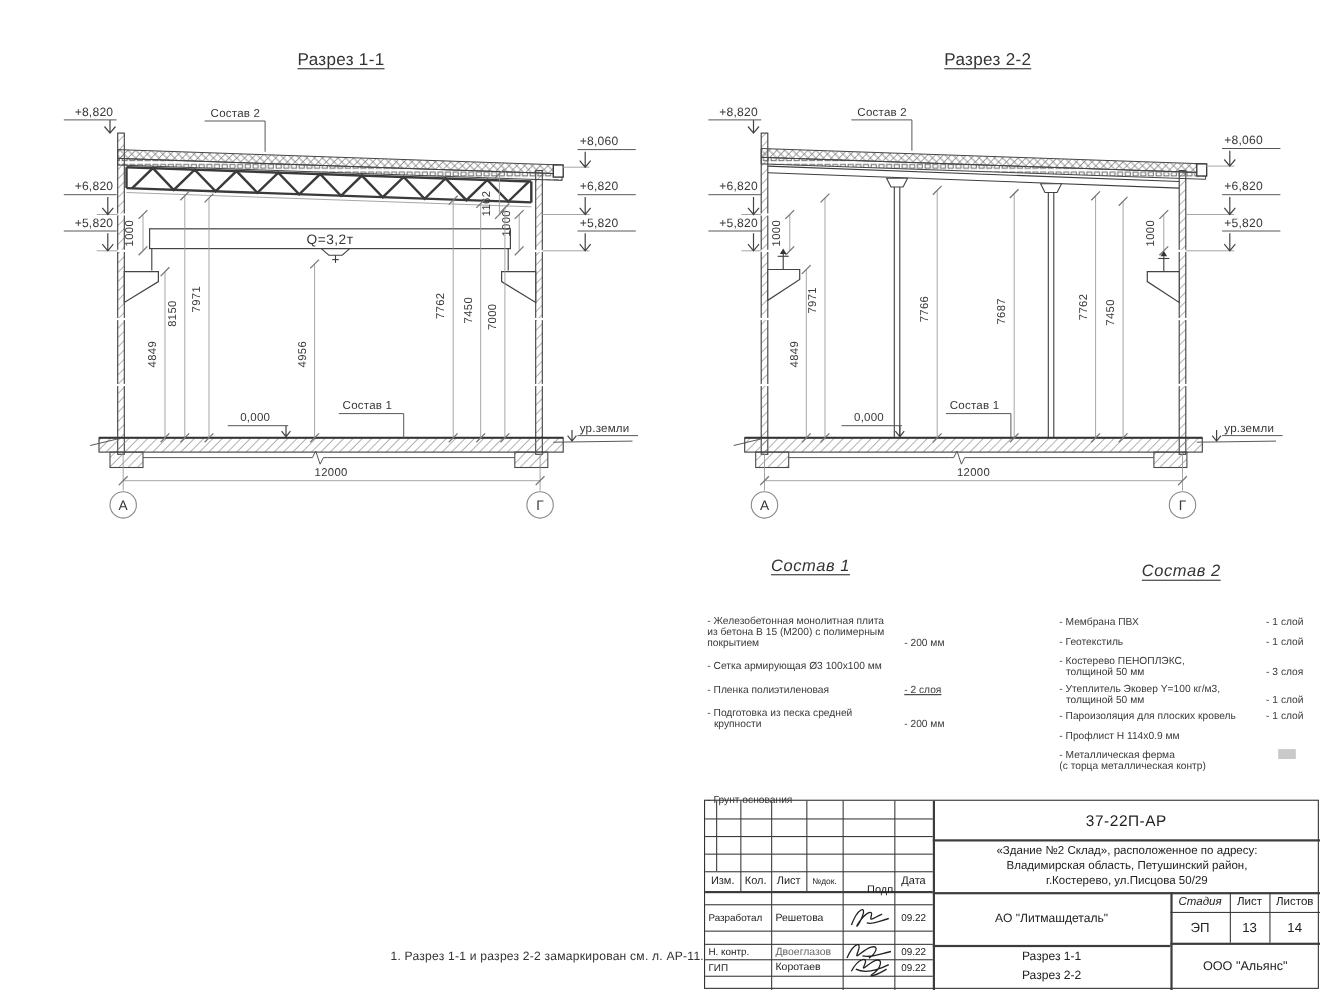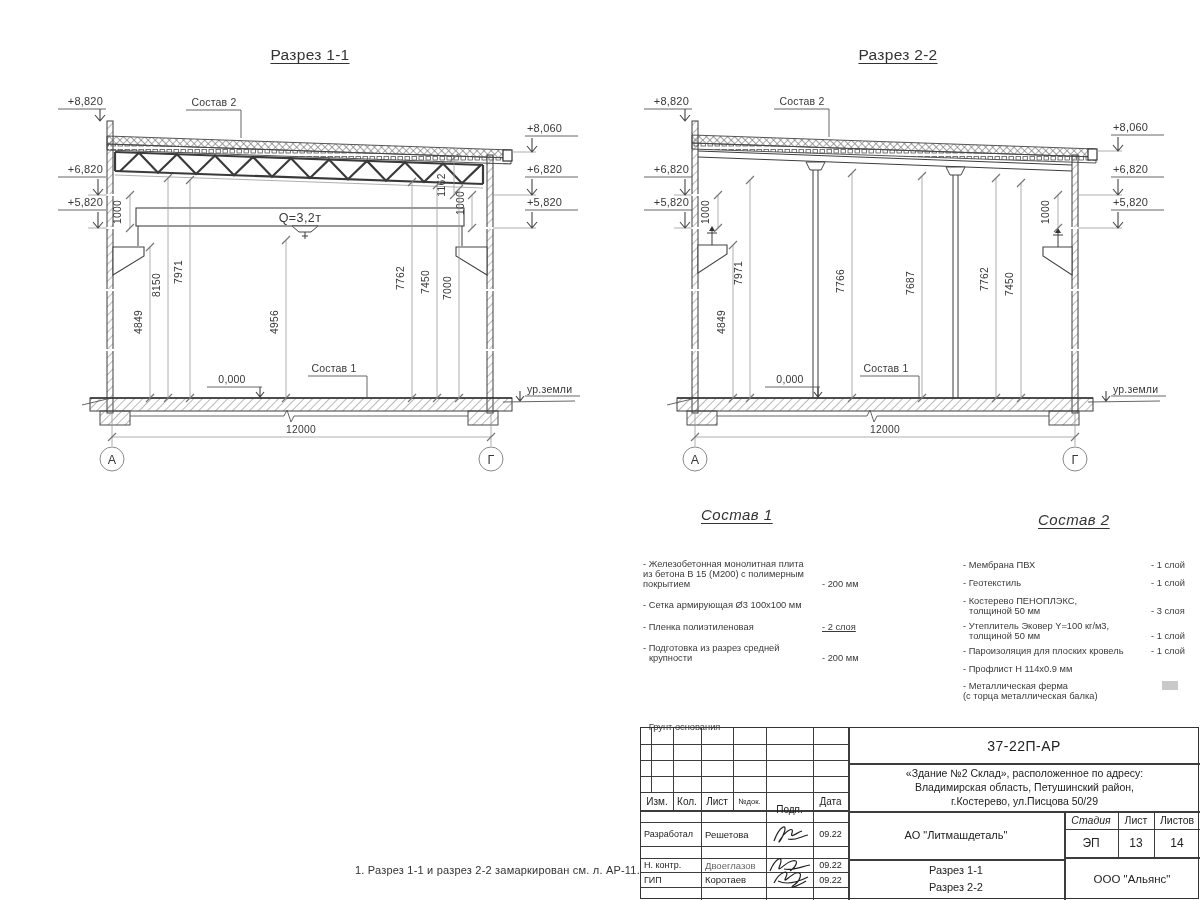--- a/index.html
+++ b/index.html
@@ -360,21 +360,21 @@
     <span class="val" style="left:179px;bottom:0;">- 200 мм</span>
   </div>
   <div class="item" style="top:95px;left:0;">
     <div>- Сетка армирующая Ø3 100х100 мм</div>
   </div>
   <div class="item" style="top:117px;left:0;">
     <div>- Пленка полиэтиленовая</div>
     <span class="val" style="left:179px;top:0;text-decoration:underline;">-  2 слоя</span>
   </div>
   <div class="item" style="top:138px;left:0;">
-    <div>- Подготовка из разрез средней</div>
+    <div>- Подготовка из песка средней</div>
     <div style="margin-left:6px;">крупности</div>
     <span class="val" style="left:179px;bottom:0;">- 200 мм</span>
   </div>
   <div class="item" style="top:169px;left:0;margin-top:48px;">
     <div>- Грунт основания</div>
   </div>
 </div>
 
 <div class="abs comp" style="left:958px;top:512px;width:230px;height:190px;">
   <div class="ttl" style="left:80px;top:3px;">Состав 2</div>
@@ -398,21 +398,21 @@
   </div>
   <div class="item" style="top:135px;left:5px;">
     <div>- Пароизоляция для плоских кровель</div>
     <span class="val" style="left:188px;top:0;">- 1 слой</span>
   </div>
   <div class="item" style="top:153px;left:5px;">
     <div>- Профлист Н 114х0.9 мм</div>
   </div>
   <div class="item" style="top:170px;left:5px;">
     <div>- Металлическая ферма</div>
-    <div>(с торца металлическая балка)</div>
+    <div>(с торца металлическая контр)</div>
   </div>
 </div>
 
 <div class="abs note" style="left:355px;top:864px;">1. Разрез 1-1 и разрез 2-2 замаркирован см. л. АР-11.</div>
 
 <div class="abs artifact" style="left:1162px;top:681px;width:16px;height:9px;"></div>
 
 <div class="abs tb">
 
   <div class="tbl" style="left:10px;top:0;width:1px;height:64px;"></div>
@@ -440,21 +440,21 @@
   <div class="tbl" style="left:207px;top:35px;width:352px;height:1.6px;"></div>
   <div class="tbl" style="left:207px;top:83px;width:352px;height:1.6px;"></div>
   <div class="tbl" style="left:207px;top:131px;width:216px;height:1.6px;"></div>
   <div class="tbl" style="left:423px;top:101px;width:136px;height:1px;"></div>
   <div class="tbl" style="left:423px;top:129px;width:136px;height:1.6px;"></div>
 
   <div class="cell" style="left:0;top:64px;width:32px;height:18px;font-size:10px;">Изм.</div>
   <div class="cell" style="left:32px;top:64px;width:28px;height:18px;font-size:10px;">Кол.</div>
   <div class="cell" style="left:60px;top:64px;width:32px;height:18px;font-size:10px;">Лист</div>
   <div class="cell" style="left:92px;top:64px;width:33px;height:18px;font-size:7.6px;">№док.</div>
-  <div class="cell" style="left:125px;top:64px;width:47px;height:34px;font-size:10px;">Подп.</div>
+  <div class="cell" style="left:125px;top:64px;width:47px;height:34px;font-size:10px;padding-left:12px;">Подп.</div>
   <div class="cell" style="left:172px;top:64px;width:35px;height:18px;font-size:10px;">Дата</div>
 
   <div class="cell left" style="left:3px;top:94px;width:56px;height:24px;font-size:9px;">Разработал</div>
   <div class="cell left" style="left:64px;top:94px;width:60px;height:24px;font-size:9.5px;">Решетова</div>
   <div class="cell" style="left:172px;top:94px;width:35px;height:24px;font-size:9px;">09.22</div>
   <div class="cell left" style="left:3px;top:130px;width:56px;height:14px;font-size:9px;">Н. контр.</div>
   <div class="cell left" style="left:64px;top:130px;width:60px;height:14px;font-size:9.5px;color:#666;">Двоеглазов</div>
   <div class="cell" style="left:172px;top:130px;width:35px;height:14px;font-size:9px;">09.22</div>
   <div class="cell left" style="left:3px;top:144px;width:56px;height:15px;font-size:9px;">ГИП</div>
   <div class="cell left" style="left:64px;top:144px;width:60px;height:15px;font-size:9.5px;">Коротаев</div>

